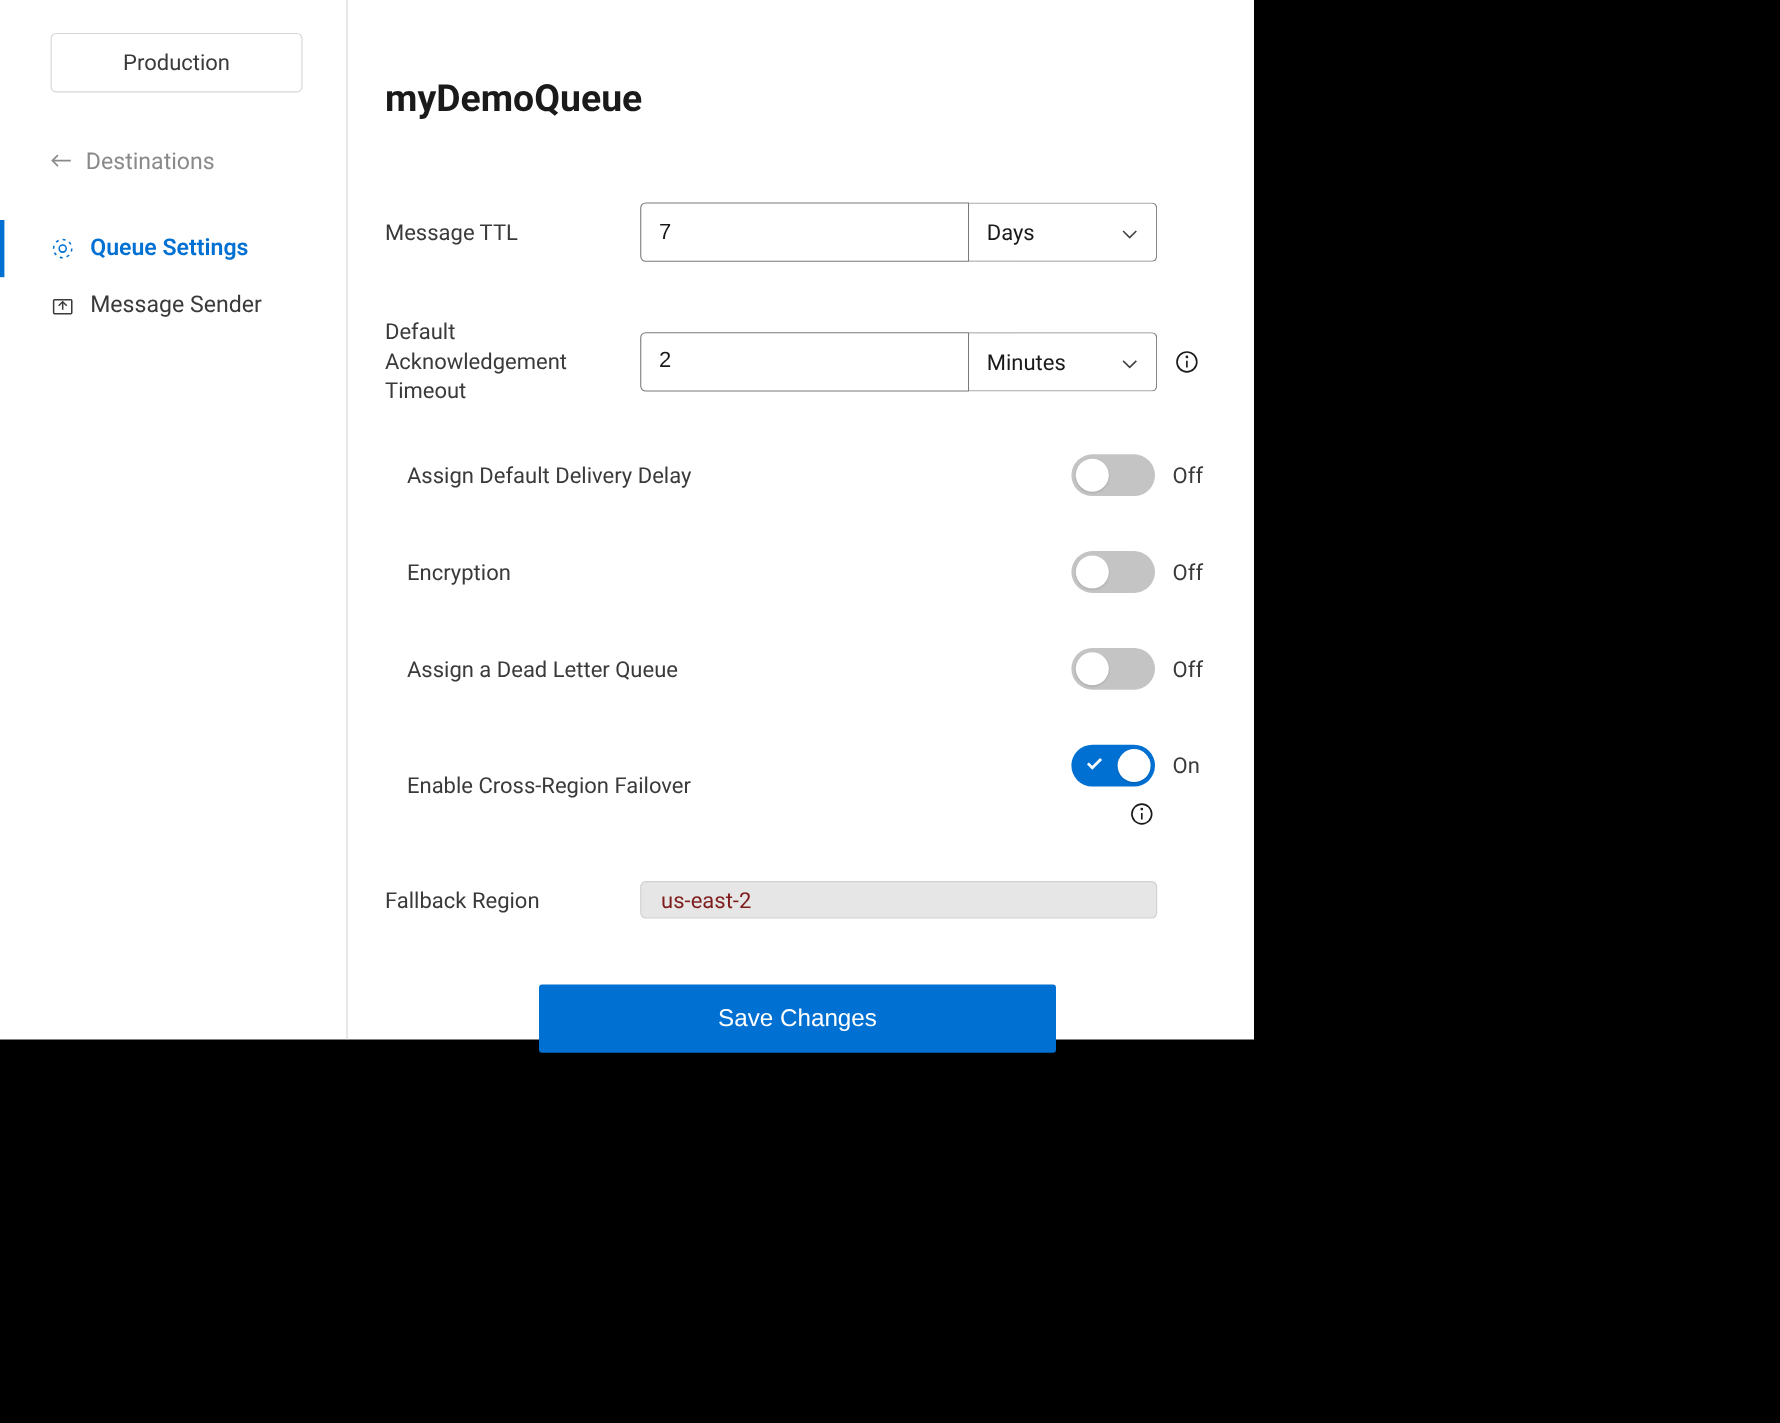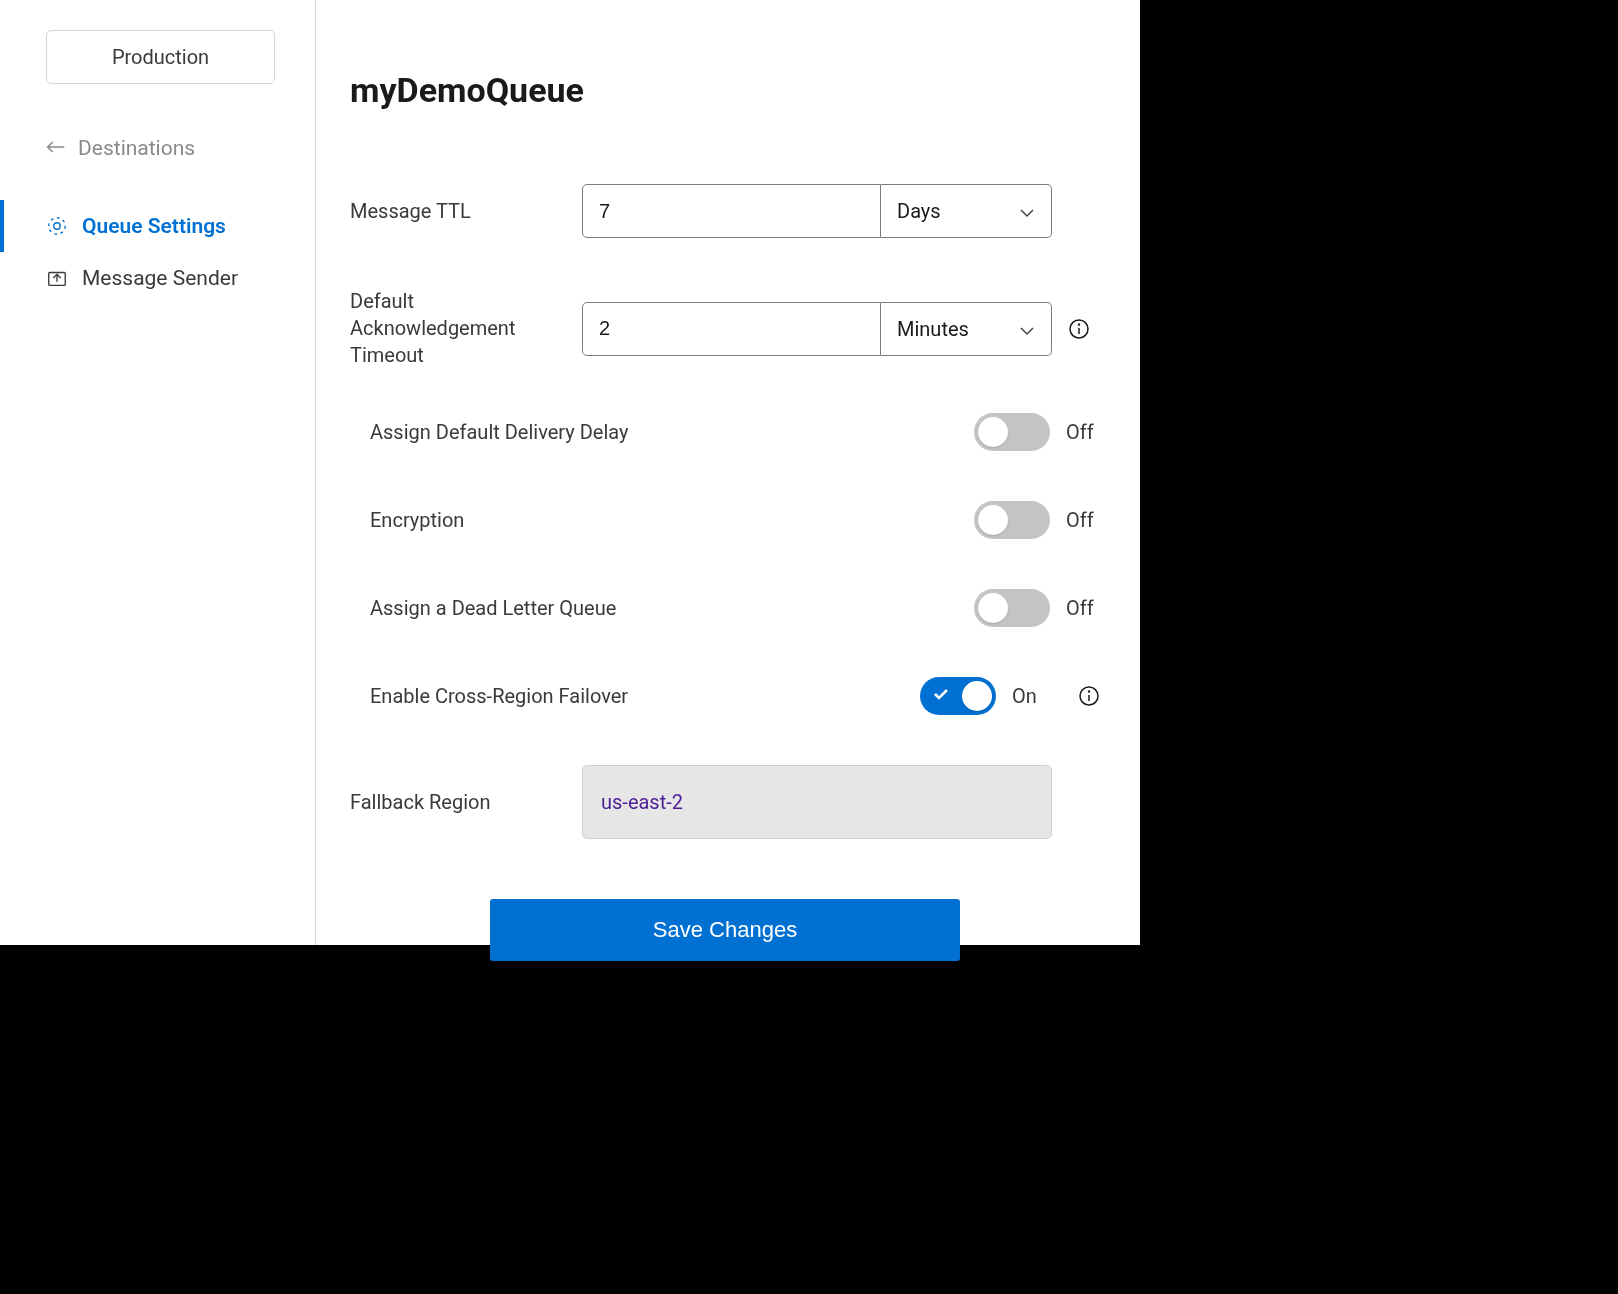--- a/index.html
+++ b/index.html
@@ -200,44 +200,45 @@
       font-size: 20px;
       color: #3a3a3a;
       min-width: 34px;
     }
     .readonly-input {
       flex: 1;
       max-width: 470px;
       background: #e6e6e6;
       border: 1px solid #d0d0d0;
       border-radius: 5px;
-      padding: 24px 18px;
-      font-size: 20px;
-      color: #4c1d95;
+      padding: 4px 18px;
+      font-size: 20px;
+      color: #7f1d1d;
     }
     .save-button {
       display: block;
       margin: 60px auto 0;
       width: 470px;
       background: #0070d2;
       color: #fff;
       border: none;
       padding: 18px 0;
       font-size: 22px;
       border-radius: 3px;
       cursor: pointer;
     }
     .with-info {
       display: flex;
       align-items: center;
     }
     .toggle-with-info {
       display: flex;
       align-items: center;
-      gap: 30px;
+      gap: 14px;
+      flex-direction: column;
     }
   </style>
 </head>
 <body>
 
 <div class="app-container">
   <aside class="sidebar">
     <div class="env-selector">Production</div>
 
     <div class="back-link">

